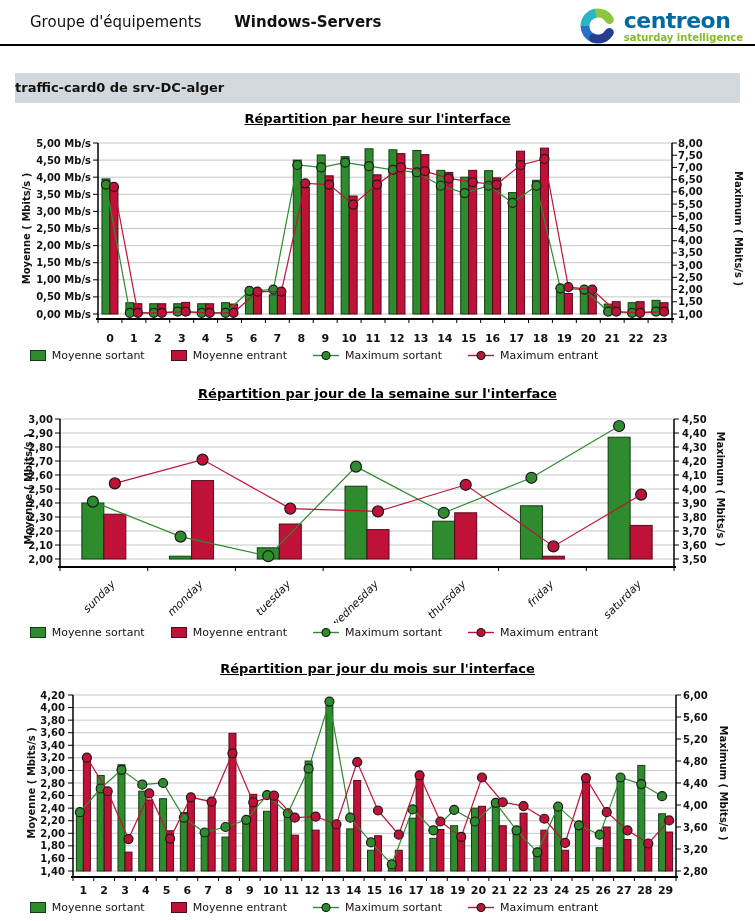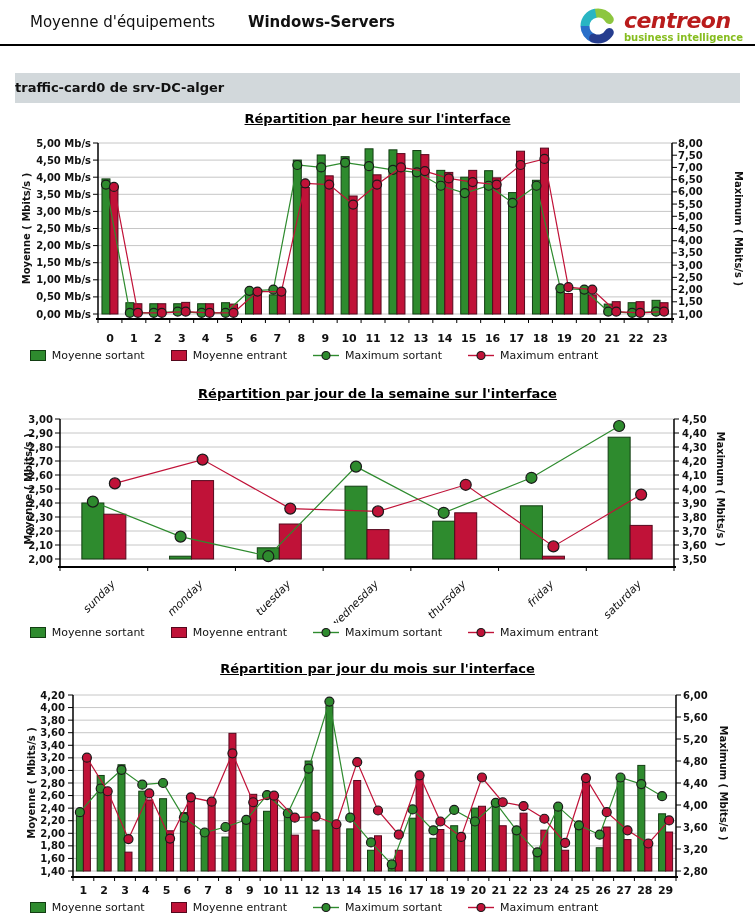--- a/index.html
+++ b/index.html
@@ -6,21 +6,21 @@
   body{font-family:"DejaVu Sans","Liberation Sans",sans-serif;color:#111;}
   #page{position:relative;width:755px;height:921px;background:#fff;overflow:hidden;}
 
   .header-row{position:absolute;left:0;top:0;width:755px;height:44px;}
   .group-title{position:absolute;left:30px;top:13px;font-size:15px;color:#111;white-space:nowrap;}
   .group-title b{font-weight:bold;margin-left:28px;}
   .header-rule{position:absolute;left:0;top:44px;width:755px;height:2px;background:#000;}
 
   .logo{position:absolute;right:12px;top:5px;display:flex;align-items:center;}
   .logo-text{display:flex;flex-direction:column;line-height:1;margin-left:4px;}
-  .logo-brand{font-size:22px;font-weight:bold;color:#b91c1c;letter-spacing:-0.5px;font-style:italic;}
+  .logo-brand{font-size:22px;font-weight:bold;color:#0369a1;letter-spacing:-0.5px;}
   .logo-tagline{font-size:10px;font-weight:bold;color:#86bd1e;margin-top:1px;align-self:flex-end;}
 
   .report-title-bar{position:absolute;left:15px;top:73px;width:725px;height:30px;
     background:#d2d8db;text-align:left;line-height:30px;font-size:13px;font-weight:bold;color:#111;}
 
   .chart-title{position:absolute;left:0;width:755px;text-align:center;
     font-size:13px;font-weight:bold;text-decoration:underline;color:#000;}
   #chart-title-0{top:111px;}
   #chart-title-1{top:386px;}
   #chart-title-2{top:661px;}
@@ -43,31 +43,31 @@
   .x-label{font-size:11px;font-weight:bold;fill:#111;}
   .x-label-rot{font-size:11px;font-style:italic;fill:#111;}
   .axis-title{font-size:10px;font-weight:bold;fill:#111;}
 </style>
 </head>
 <body>
 
 <div id="page">
 
   <div class="header-row">
-    <div class="group-title"><span>Moyenne d'équipements</span>&nbsp;<b>Windows-Servers</b></div>
+    <div class="group-title"><span>Groupe d'équipements</span>&nbsp;<b>Windows-Servers</b></div>
     <div class="logo">
       <svg width="42" height="42" viewBox="0 0 42 42">
         <path d="M31.3,14.5 A13,13 0 0 0 17.7,8.2" fill="none" stroke="#8dc63f" stroke-width="9" stroke-linecap="round"></path>
         <path d="M17.7,8.2 A13,13 0 0 0 7,21" fill="none" stroke="#29b5c3" stroke-width="9"></path>
         <path d="M7,21 A13,13 0 0 0 15.6,33.2" fill="none" stroke="#2a6fc9" stroke-width="9"></path>
         <path d="M15.6,33.2 A13,13 0 0 0 31.3,27.5" fill="none" stroke="#263d8f" stroke-width="9" stroke-linecap="round"></path>
       </svg>
       <div class="logo-text">
         <span class="logo-brand">centreon</span>
-        <span class="logo-tagline">business intelligence</span>
+        <span class="logo-tagline">saturday intelligence</span>
       </div>
     </div>
     <div class="header-rule"></div>
   </div>
 
   <div class="report-title-bar">traffic-card0 de srv-DC-alger</div>
 
   <div class="chart-title" id="chart-title-0">Répartition par heure sur l'interface</div>
   <svg class="chart" id="chart-svg-0" viewBox="0 0 755 222">
       <g>

